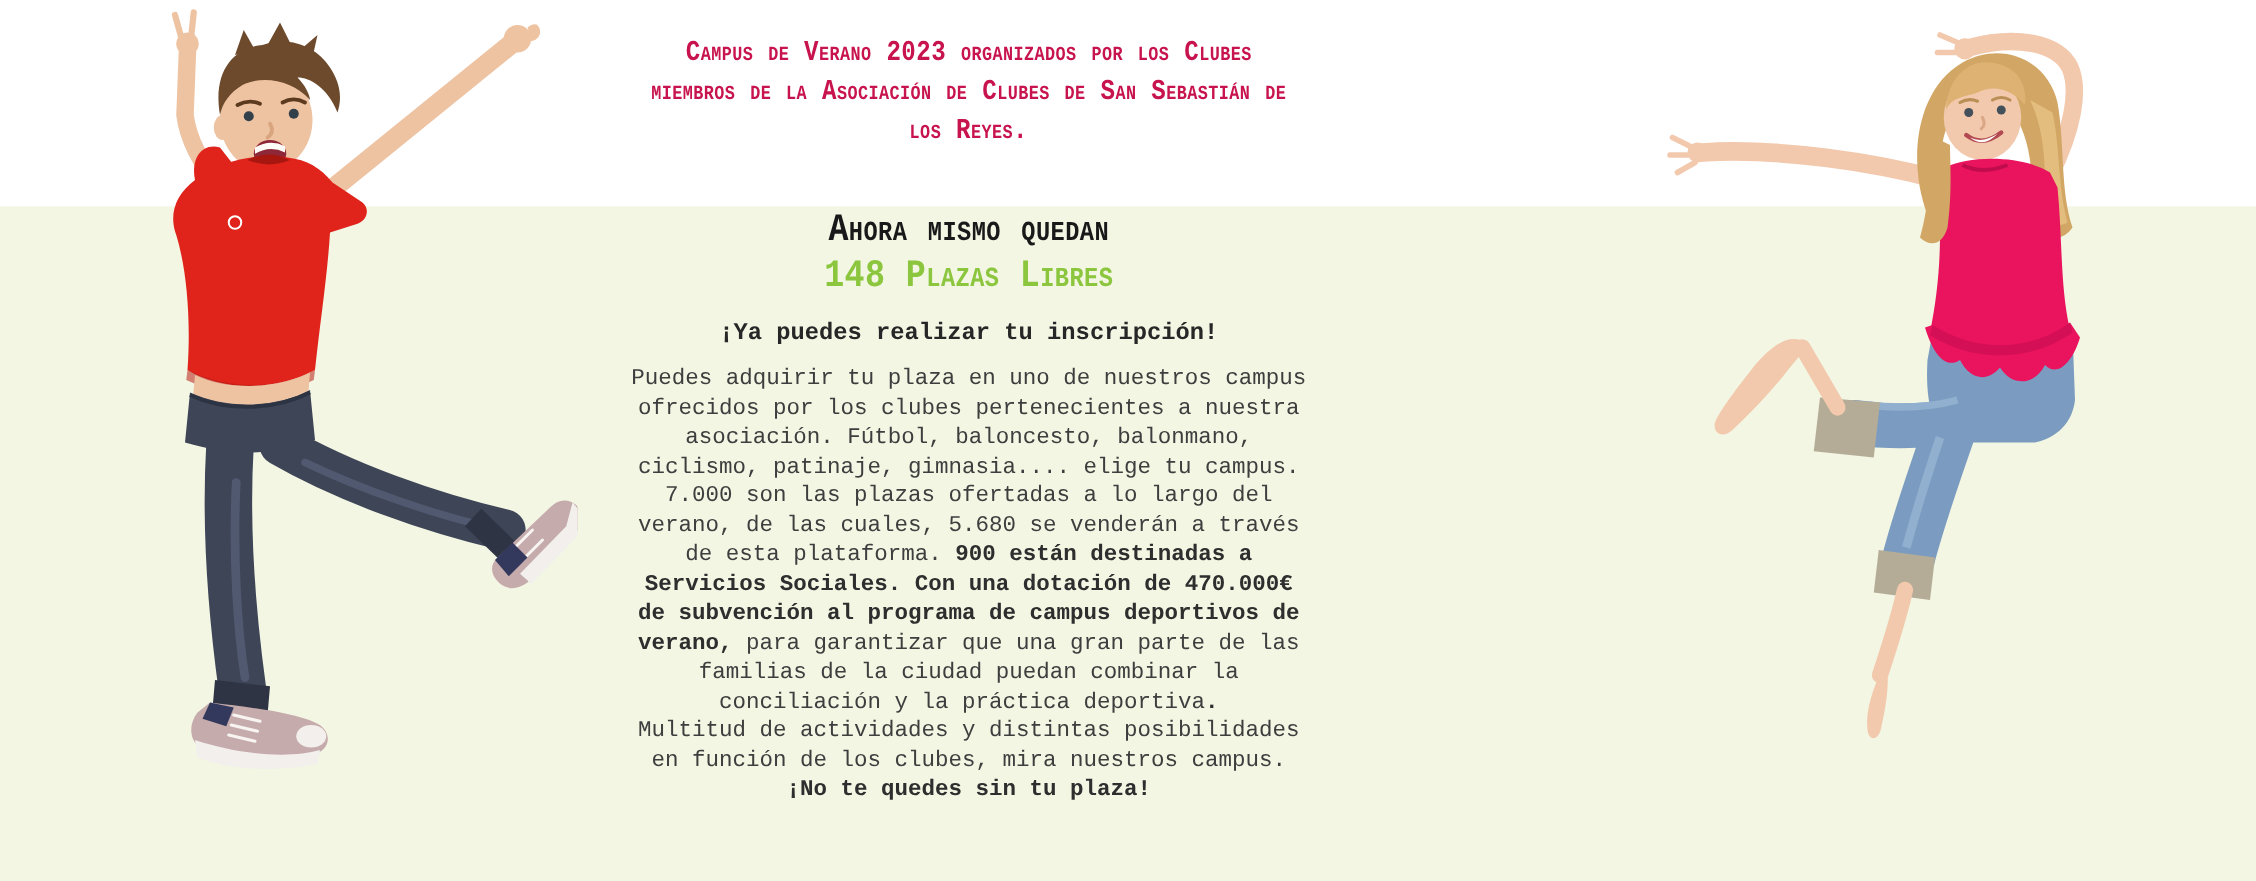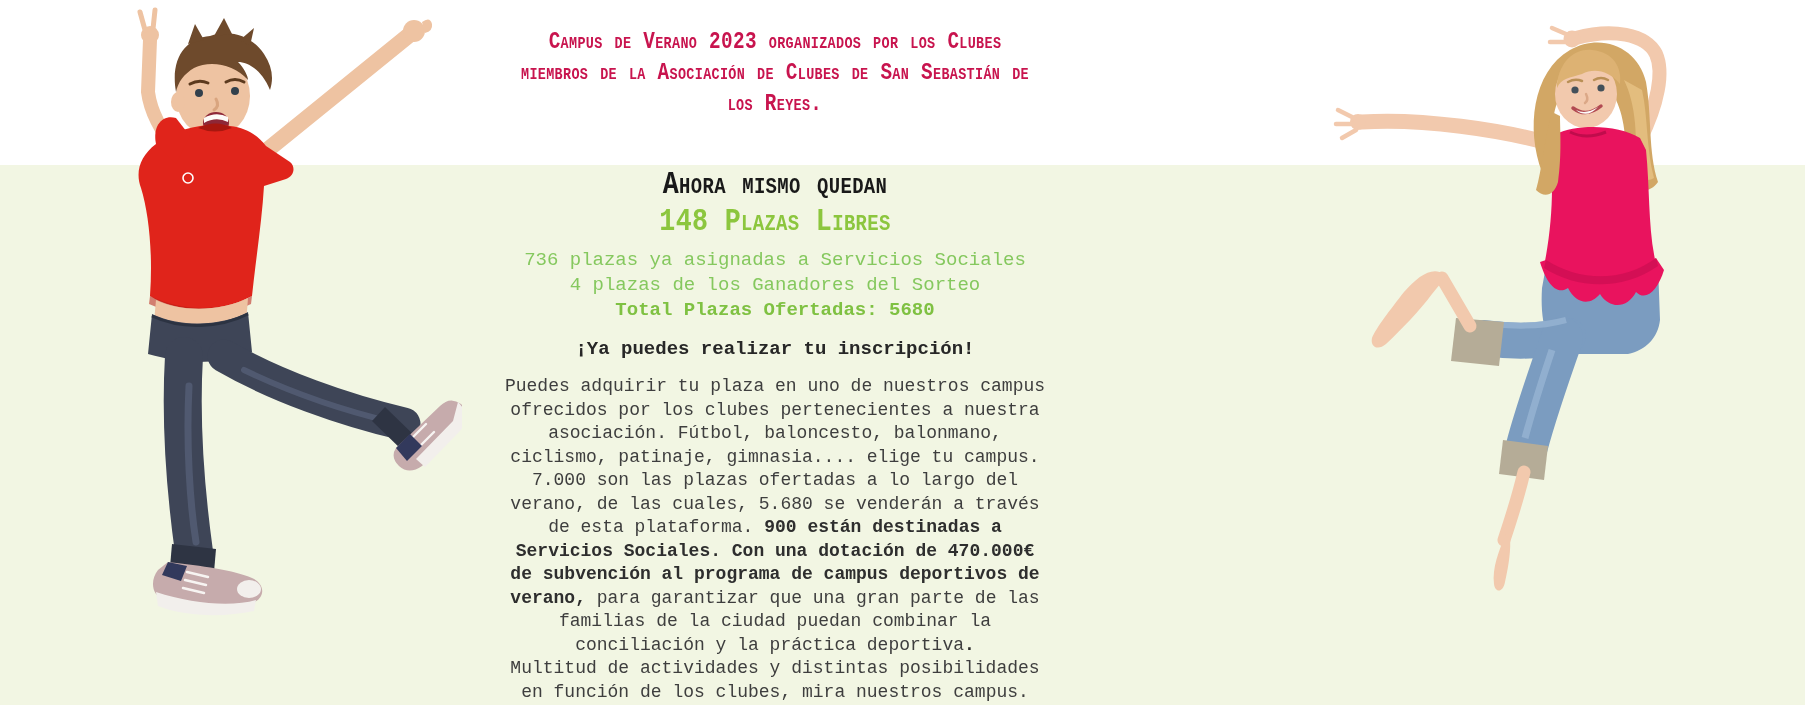--- a/index.html
+++ b/index.html
@@ -169,22 +169,17 @@
       <div>Campus de Verano 2023 organizados por los Clubes</div>
       <div>miembros de la Asociación de Clubes de San Sebastián de</div>
       <div>los Reyes.</div>
     </h1>
 
   <div class="avail">
     <h2 class="avail-heading">Ahora mismo quedan</h2>
     <h2 class="avail-free">148 Plazas Libres</h2>
   </div>
 
-  <div class="green-lines">
-    <div class="gline">736 plazas ya asignadas a Servicios Sociales</div>
-    <div class="gline">4 plazas de los Ganadores del Sorteo</div>
-    <div class="gline total">Total Plazas Ofertadas: 5680</div>
-  </div>
 
   <div class="cta">¡Ya puedes realizar tu inscripción!</div>
 
   <p class="desc"><span>Puedes adquirir tu plaza en uno de nuestros campus ofrecidos por los clubes pertenecientes a nuestra asociación. Fútbol, baloncesto, balonmano, ciclismo, patinaje, gimnasia.... elige tu campus. 7.000 son las plazas ofertadas a lo largo del verano, de las cuales, 5.680 se venderán a través de esta plataforma. </span><strong>900 están destinadas a Servicios Sociales. Con una dotación de 470.000€ de subvención al programa de campus deportivos de verano,</strong><span> para garantizar que una gran parte de las familias de la ciudad puedan combinar la conciliación y la práctica deportiva</span><strong>.</strong><br><span>Multitud de actividades y distintas posibilidades en función de los clubes, mira nuestros campus.</span><br><strong>¡No te quedes sin tu plaza!</strong></p>
 </div>
 
 </body></html>

